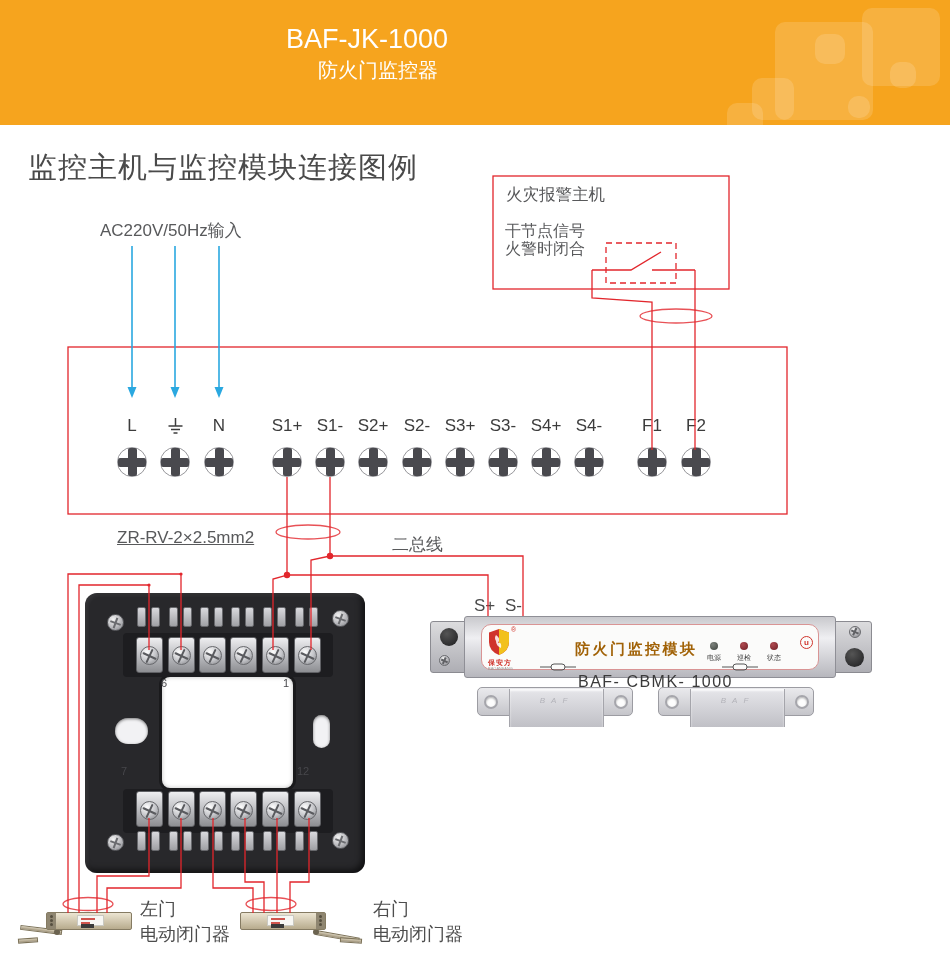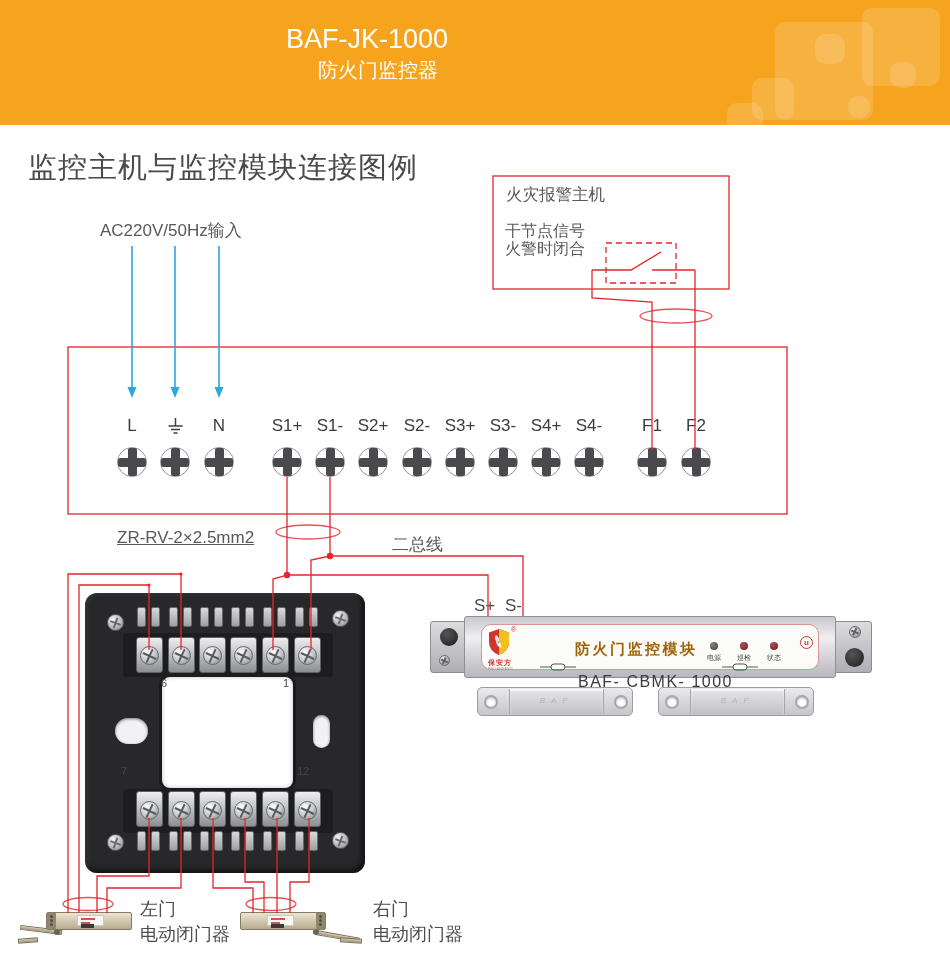--- a/index.html
+++ b/index.html
@@ -72,21 +72,21 @@
   .mm-led{position:absolute;top:17px;width:8px;height:8px;border-radius:50%;}
   .mm-ledlab{position:absolute;top:28px;width:26px;text-align:center;font-size:7px;color:#444;}
   #mm-magnet-icon{position:absolute;left:318px;top:11px;width:13px;height:13px;border:1.2px solid #d0342c;border-radius:50%;
                   box-sizing:border-box;color:#d0342c;font-size:8px;font-weight:bold;text-align:center;line-height:11px;}
 
   
   .magnet{position:absolute;top:687px;width:156px;height:29px;background:linear-gradient(#eaeaed,#c5c5ca);
           border:1px solid #9c9ca2;border-radius:5px;box-sizing:border-box;}
   .mag-hole{position:absolute;top:7px;width:14px;height:14px;border-radius:50%;background:#fdfdfd;
             border:2px solid #a6a6ac;box-sizing:border-box;box-shadow:inset 0 1px 2px rgba(0,0,0,.3);}
-  .mag-center{position:absolute;left:31px;top:1px;width:93px;height:25px;background:linear-gradient(#e6e6ea,#c0c0c6);
+  .mag-center{position:absolute;left:31px;top:1px;width:93px;height:38px;background:linear-gradient(#e6e6ea,#c0c0c6);
               border-left:1px solid #a5a5ab;border-right:1px solid #a5a5ab;
               box-shadow:inset 0 2px 2px rgba(255,255,255,.8);}
   .mag-text{position:absolute;left:0;top:7px;width:100%;text-align:center;font-size:8px;font-style:italic;
             letter-spacing:6px;color:#b3b3b9;}
 
   
   .closer-body{position:absolute;top:912px;width:86px;height:18px;background:linear-gradient(#ece5d2,#b7ab8d);
                border:1px solid #857b62;border-radius:2px;box-sizing:border-box;}
   .closer-cap{position:absolute;top:0;width:9px;height:16px;background:#8f8671;}
   .closer-cap i{position:absolute;left:3px;width:3px;height:3px;border-radius:50%;background:#554f3f;}

